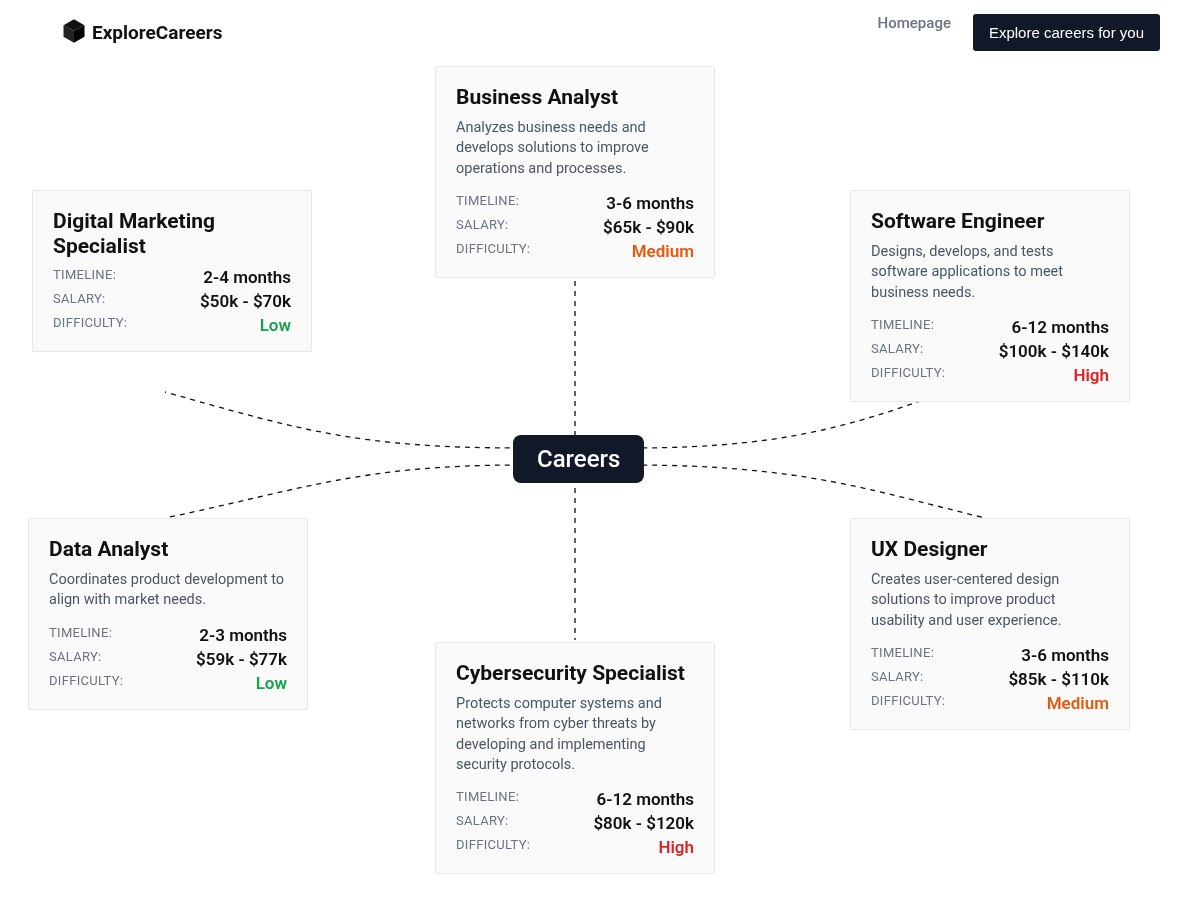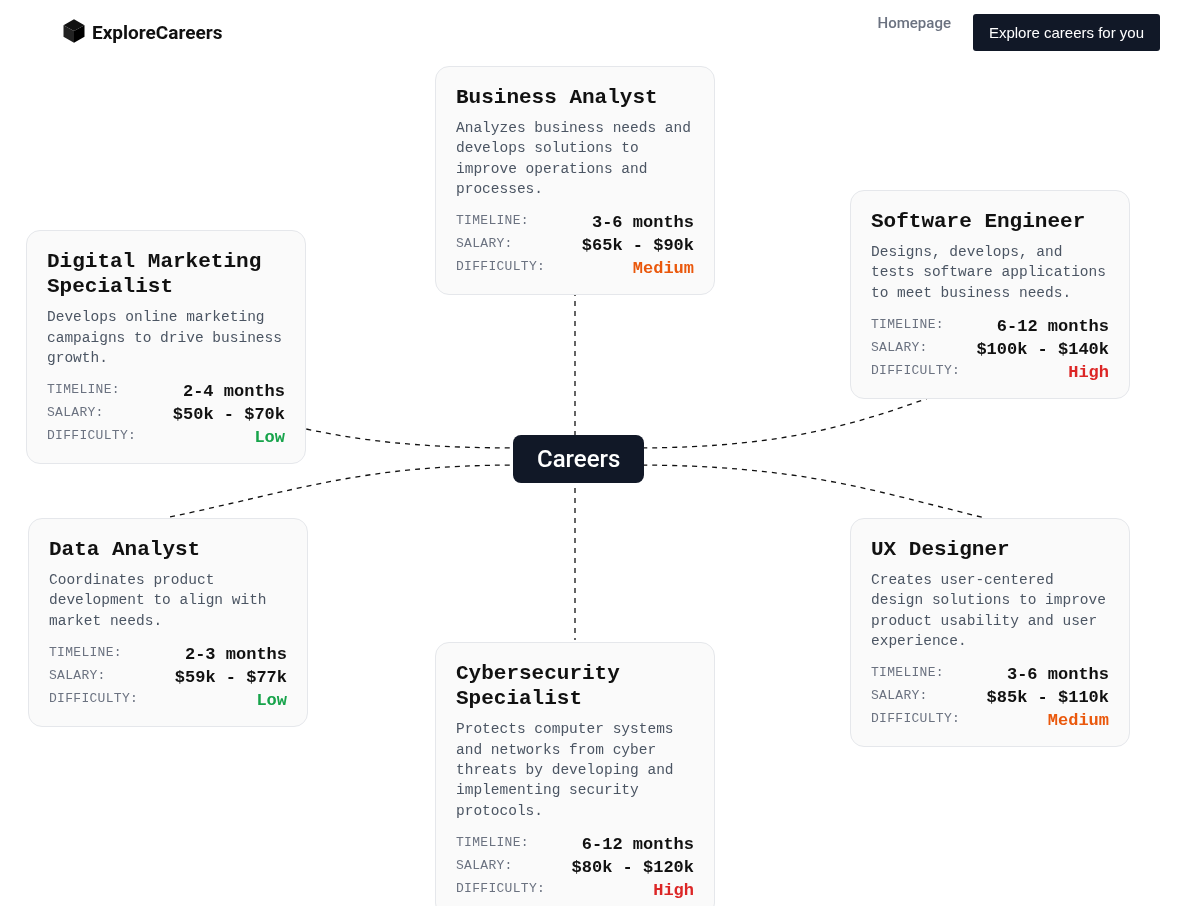--- a/index.html
+++ b/index.html
@@ -66,23 +66,22 @@
     font-size: 24px;
     font-weight: 500;
     padding: 10px 24px;
   }
 
   .card {
     position: absolute;
     width: 280px;
     background: #fafafa;
     border: 1px solid #e5e7eb;
-    border-radius: 14px;
+    border-radius: 2px;
     padding: 18px 20px 16px 20px;
-    font-family: Liberation Mono, monospace;
   }
   .card-title {
     font-size: 21px;
     font-weight: 700;
     color: #111;
     line-height: 1.2;
     margin-bottom: 8px;
   }
   .card-desc {
     font-size: 14.5px;
@@ -158,23 +157,22 @@
   <div class="stat-row">
       <span class="stat-label">SALARY:</span>
       <span class="stat-val">$65k - $90k</span>
     </div>
   <div class="stat-row">
       <span class="stat-label">DIFFICULTY:</span>
       <span class="stat-val diff-Medium">Medium</span>
     </div>
 </div>
 
-<div class="card" style="left:26px; top:190px;margin-top:40px;">
+<div class="card" style="left:32px; top:190px;">
   <div class="card-title">Digital Marketing Specialist</div>
-  <div class="card-desc">Develops online marketing campaigns to drive business growth.</div>
   <div class="stat-row">
       <span class="stat-label">TIMELINE:</span>
       <span class="stat-val">2-4 months</span>
     </div>
   <div class="stat-row">
       <span class="stat-label">SALARY:</span>
       <span class="stat-val">$50k - $70k</span>
     </div>
   <div class="stat-row">
       <span class="stat-label">DIFFICULTY:</span>

